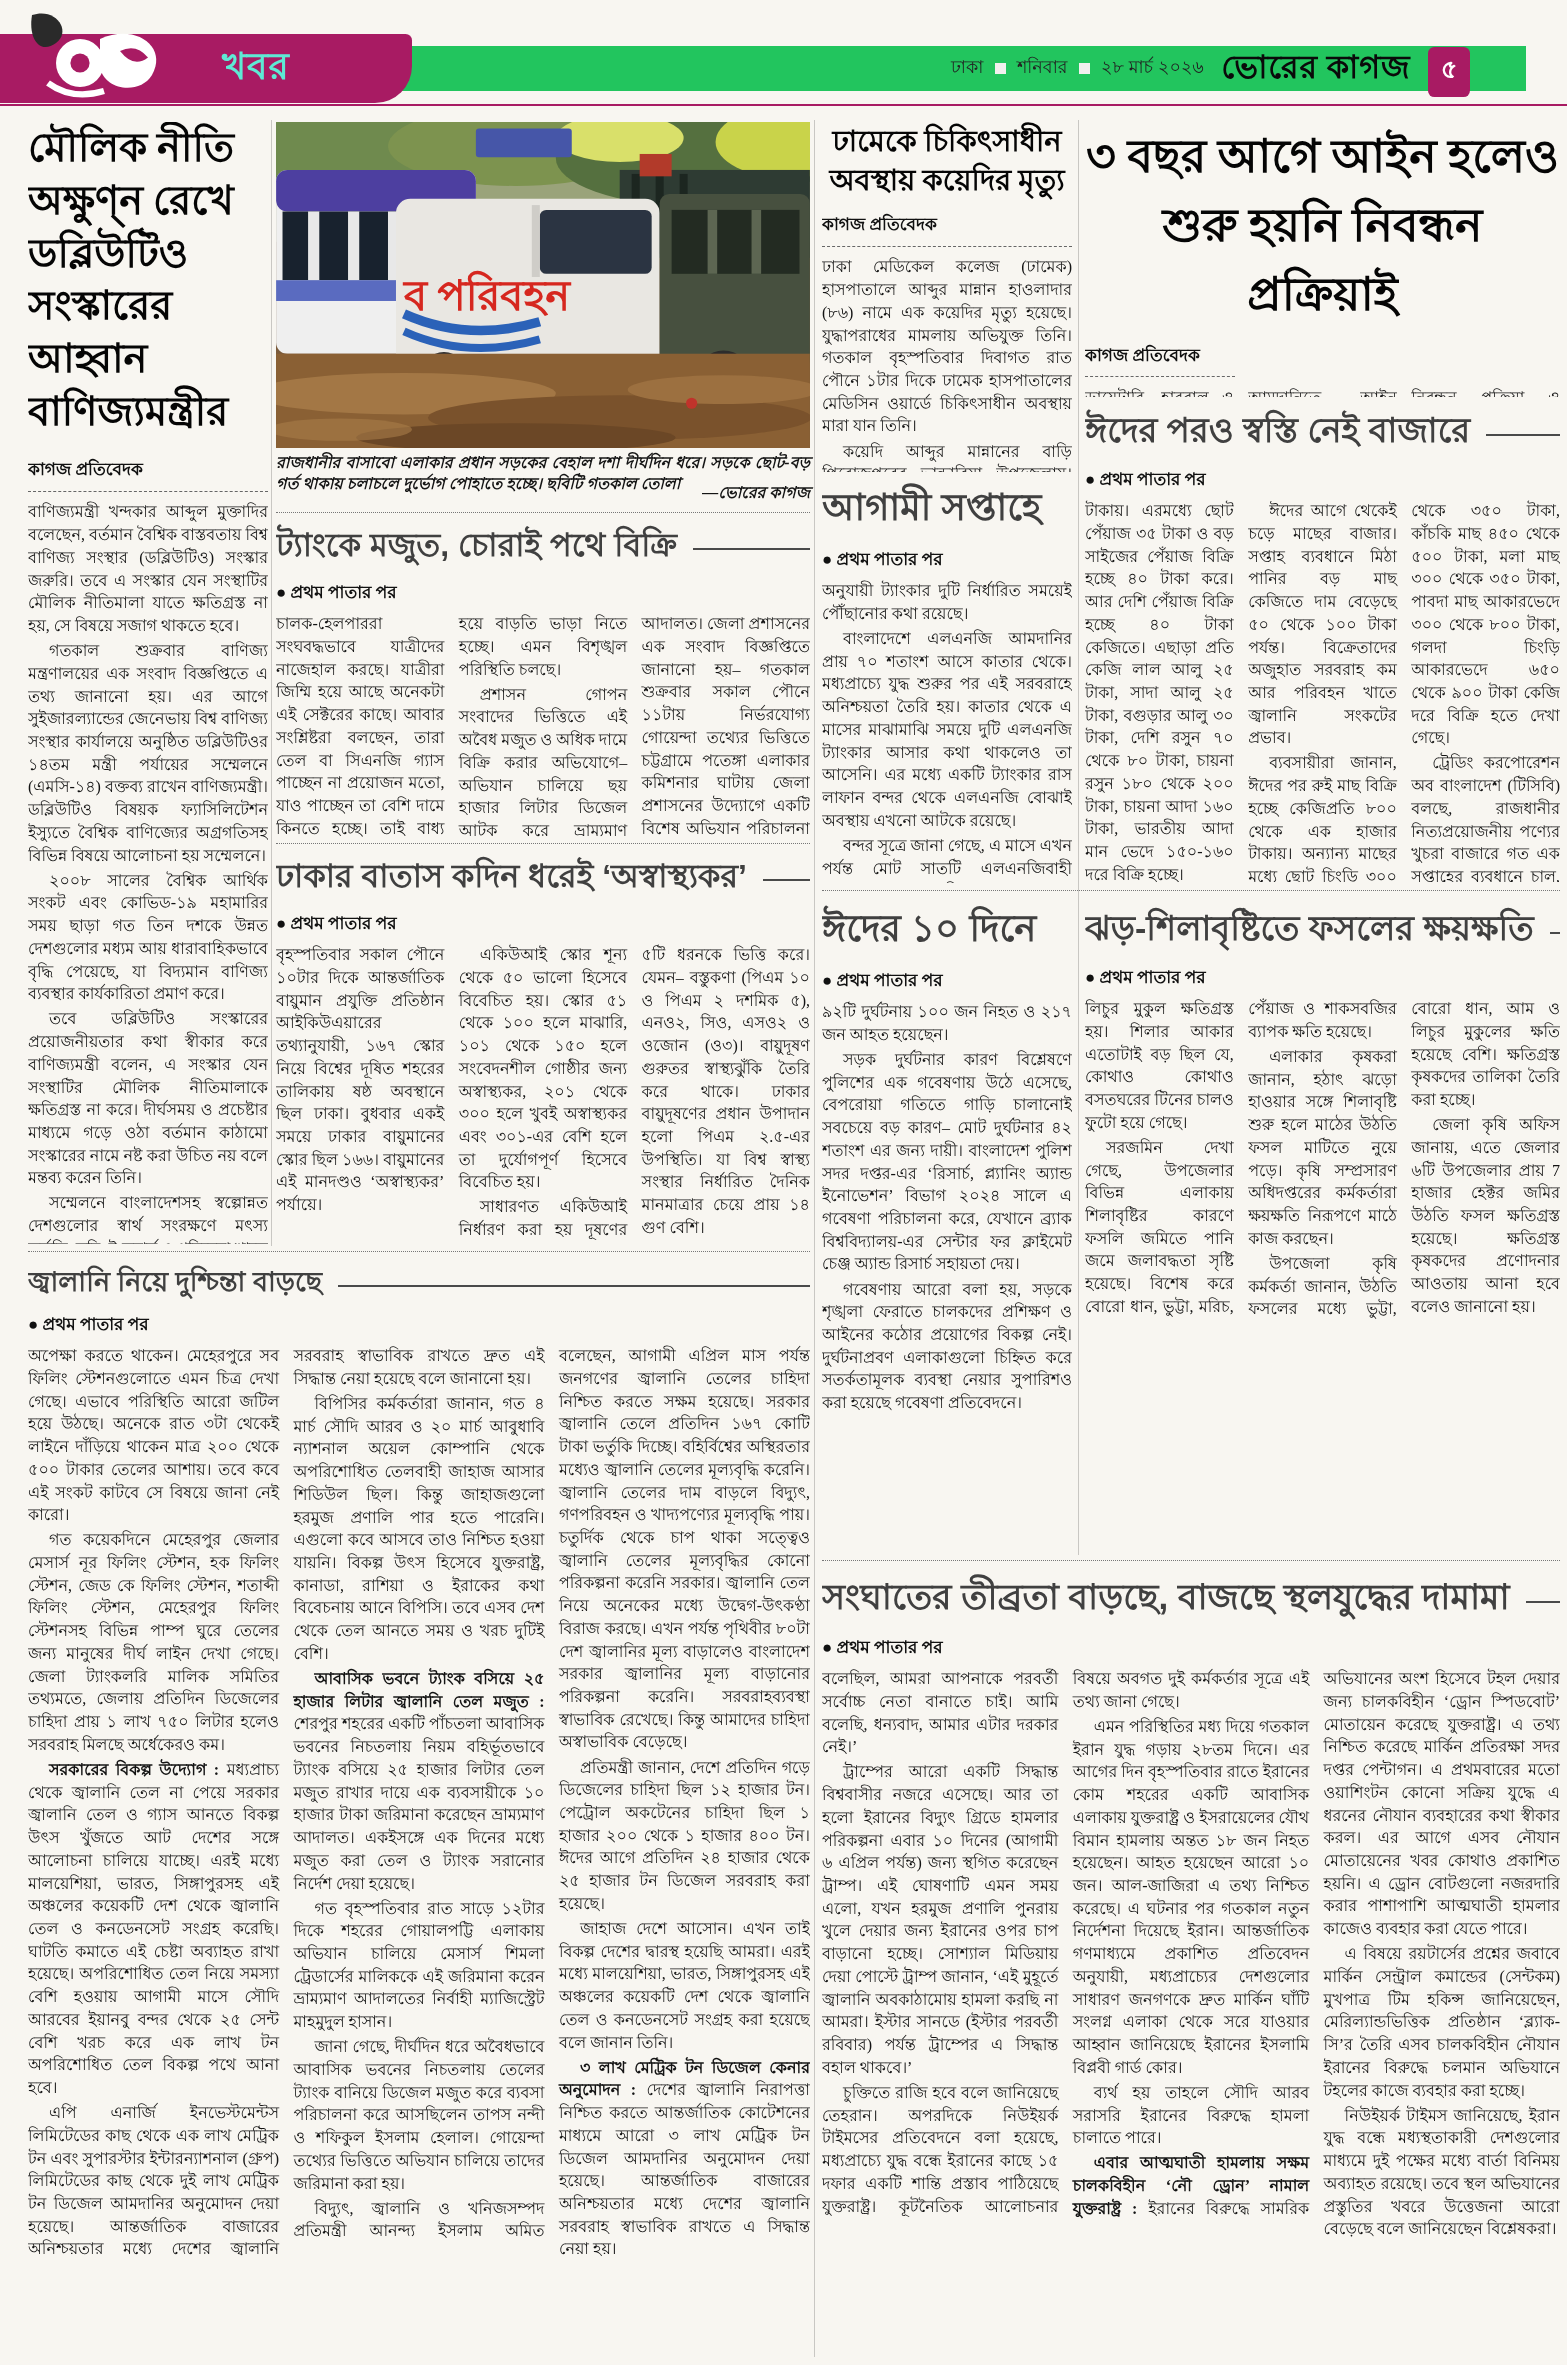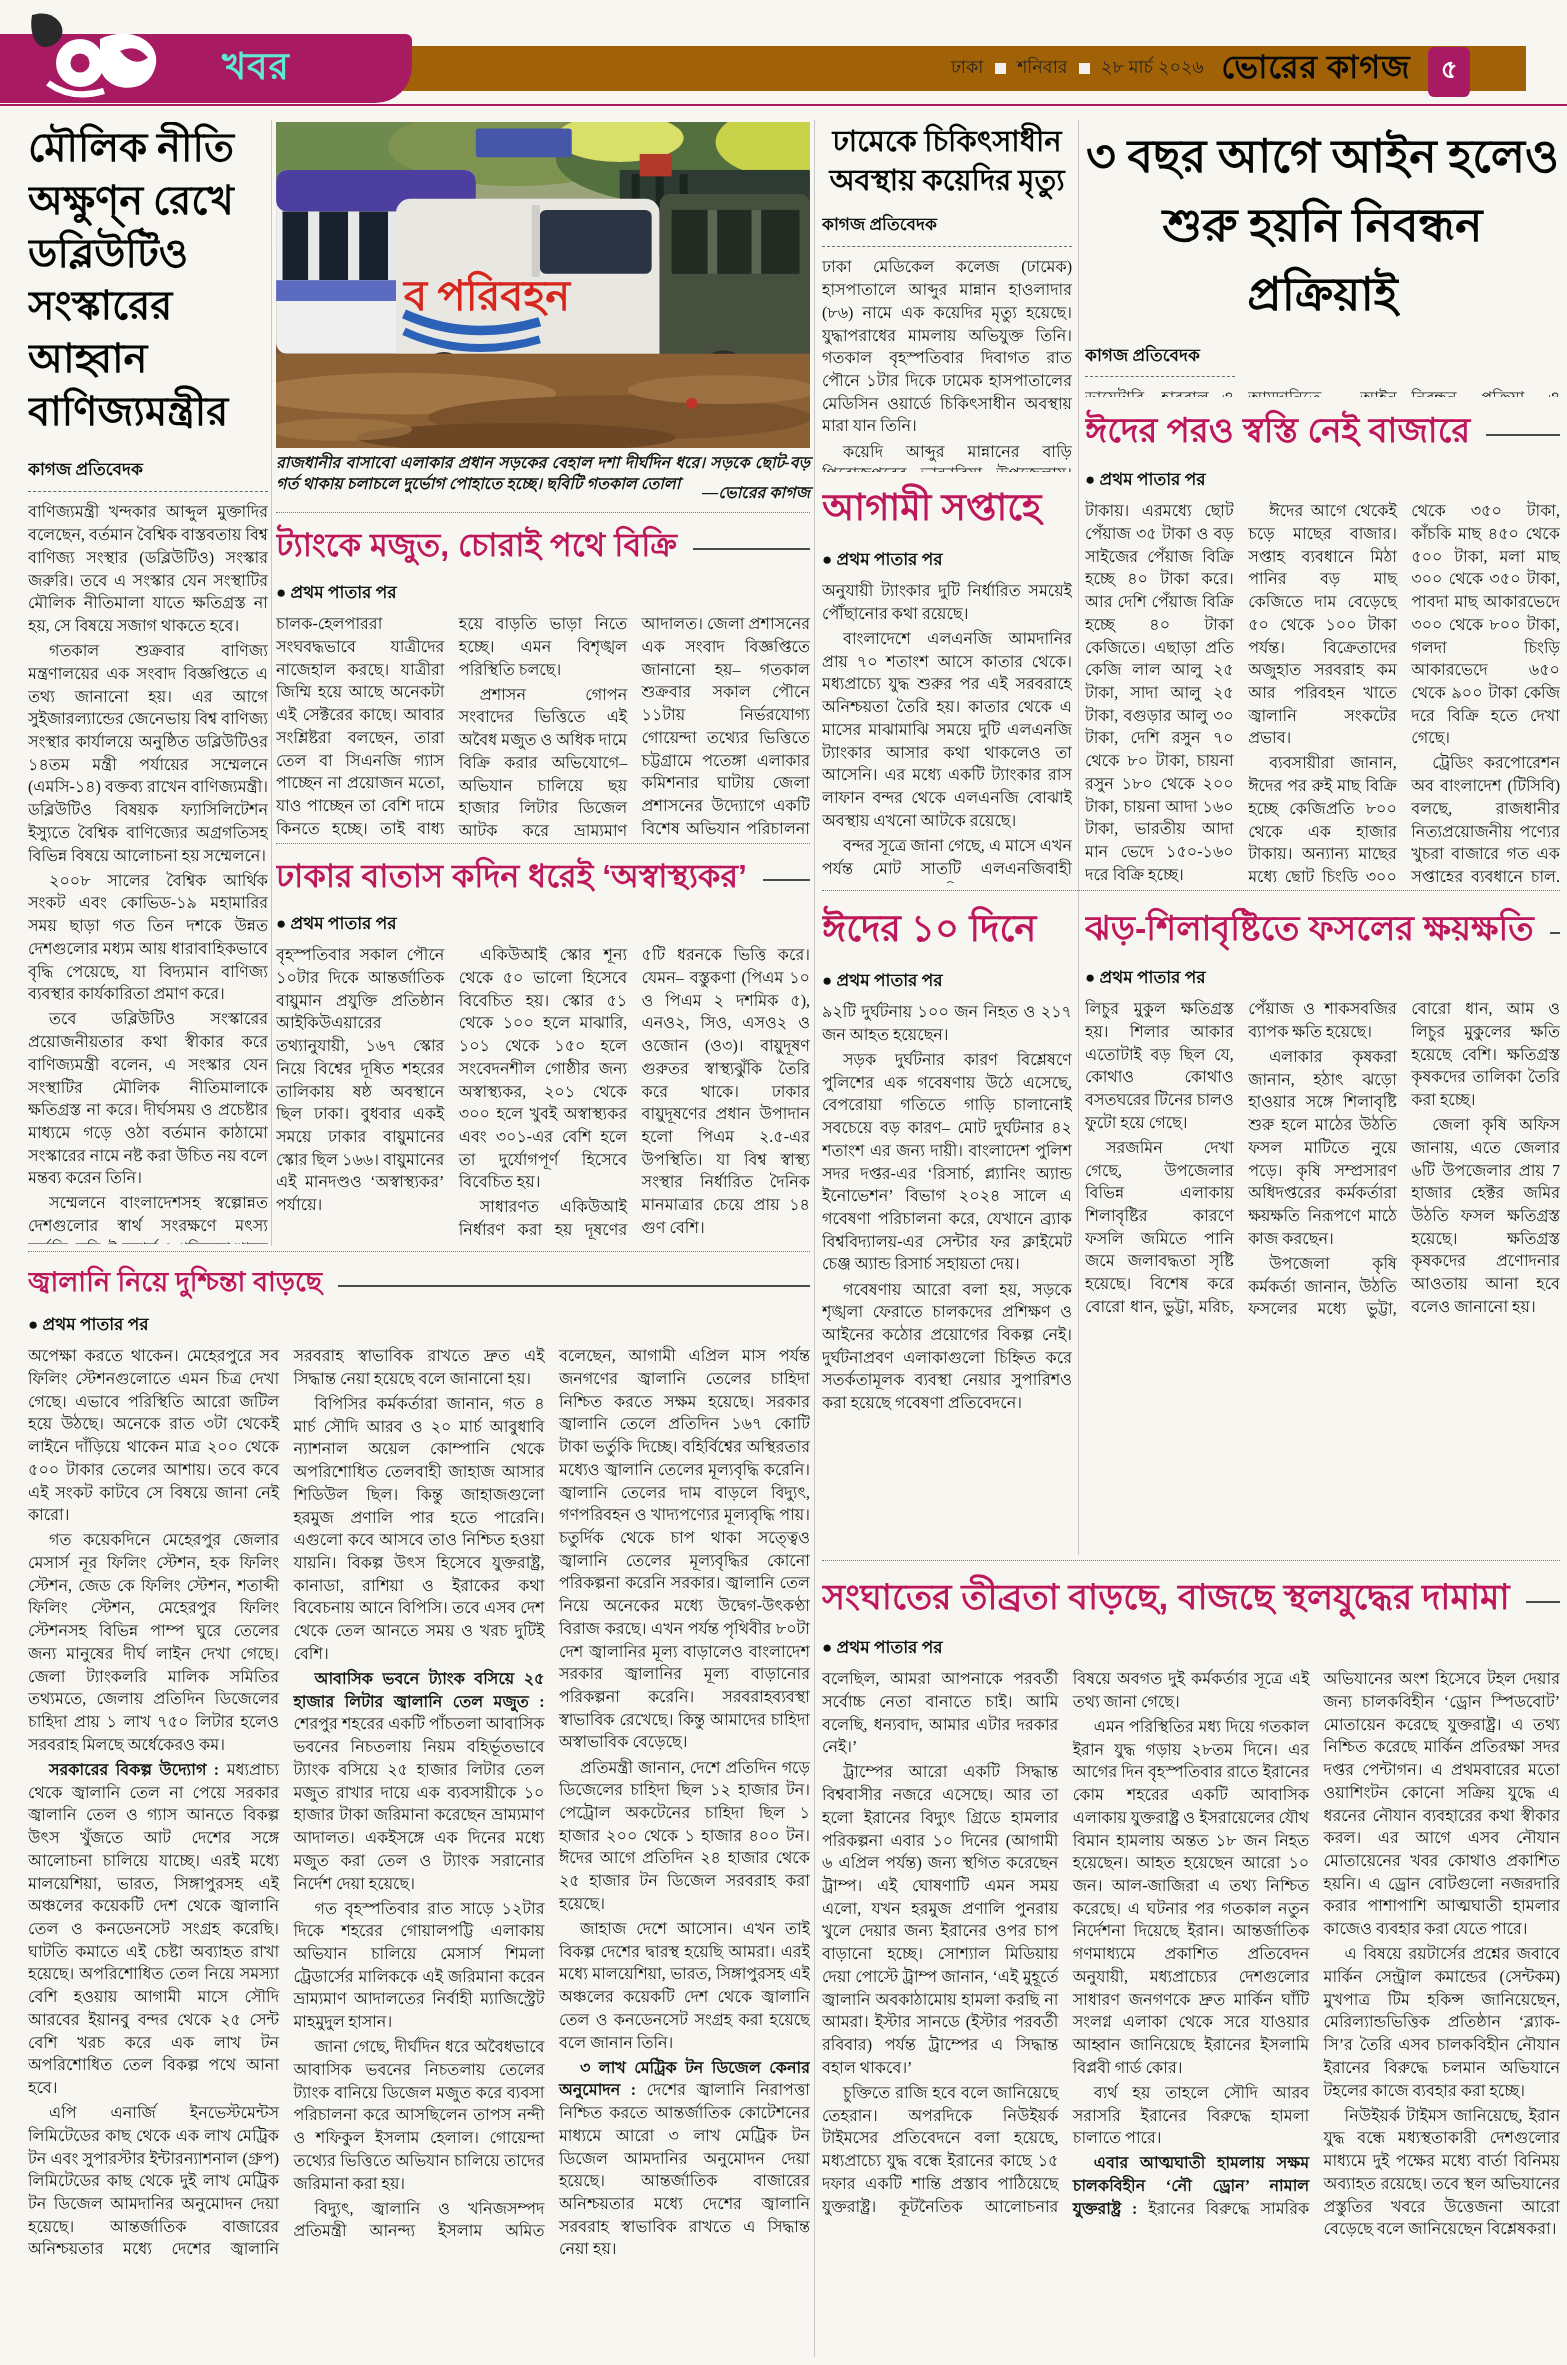--- a/index.html
+++ b/index.html
@@ -1,35 +1,35 @@
 <!DOCTYPE html>
 <html style="font-size:12.8px"><head>
 <meta charset="utf-8">
 <style>
   html,body{margin:0;padding:0;background:#e8e6e2;}
   .page{position:relative;width:1568px;height:2366px;background:#f8f6f1;overflow:hidden;
         font-family:"Liberation Serif",serif;color:#141414;}
   .abs{position:absolute;}
 
   
-  .mast-strip{position:absolute;left:400px;top:46px;width:1126px;height:45px;background:#a16207;
+  .mast-strip{position:absolute;left:400px;top:46px;width:1126px;height:45px;background:#22c55e;
               display:flex;align-items:center;justify-content:flex-end;gap:17.6px;padding-right:56px;box-sizing:border-box;}
   .mast-left{position:absolute;left:0;top:34px;width:412px;height:69px;background:#a81b63;
              border-bottom-right-radius:37px;border-top-right-radius:6.4px;display:flex;align-items:center;}
   .mast-section{color:#5eead4;font-weight:bold;font-size:37px;margin-left:222px;letter-spacing:0.8px;}
   .mast-date{font-family:"Liberation Sans",sans-serif;font-size:17.6px;color:#222;display:flex;align-items:center;gap:11.2px;}
   .mast-sep{width:11.2px;height:11.2px;background:#f1f0ee;display:inline-block;}
   .mast-logo{font-size:32px;font-weight:bold;color:#0a0a0a;letter-spacing:0.8px;font-family:"Liberation Serif",serif;}
   .mast-page{width:42px;height:50px;background:#a81b63;border-radius:6.4px;color:#fff;font-size:25.6px;font-weight:bold;
              display:flex;align-items:center;justify-content:center;margin-top:6.4px;}
   .mast-rule{position:absolute;left:0;top:104px;width:1568px;height:2.4px;background:#a81b63;}
 
   
   .headline-black{font-weight:bold;color:#050505;}
-  .headline-gray{font-family:"Liberation Sans",sans-serif;font-weight:bold;color:#be185d;}
+  .headline-gray{font-family:"Liberation Sans",sans-serif;font-weight:bold;color:#404040;}
   .hl-row{display:flex;align-items:center;gap:16px;}
   .hl-rule{flex:1;border-top:2.4px solid #4a4a4a;height:0;margin-top:4.8px;}
   .byline{font-weight:bold;font-size:17px;color:#111;}
   .dashrule{border-bottom:1.6px dashed #666;margin:6.4px 0 9.6px;}
   .contmark{font-weight:bold;font-size:17px;margin:4.8px 0 6.4px;color:#111;}
   .body-text{font-size:16px;line-height:1.42;text-align:justify;overflow:hidden;}
   .body-text p{margin:0 0 2.4px;text-indent:21px;}
   .body-text p:first-child{text-indent:0;}
   .body-text p b{font-weight:bold;}
   .cols3{column-count:3;column-gap:14.4px;}

